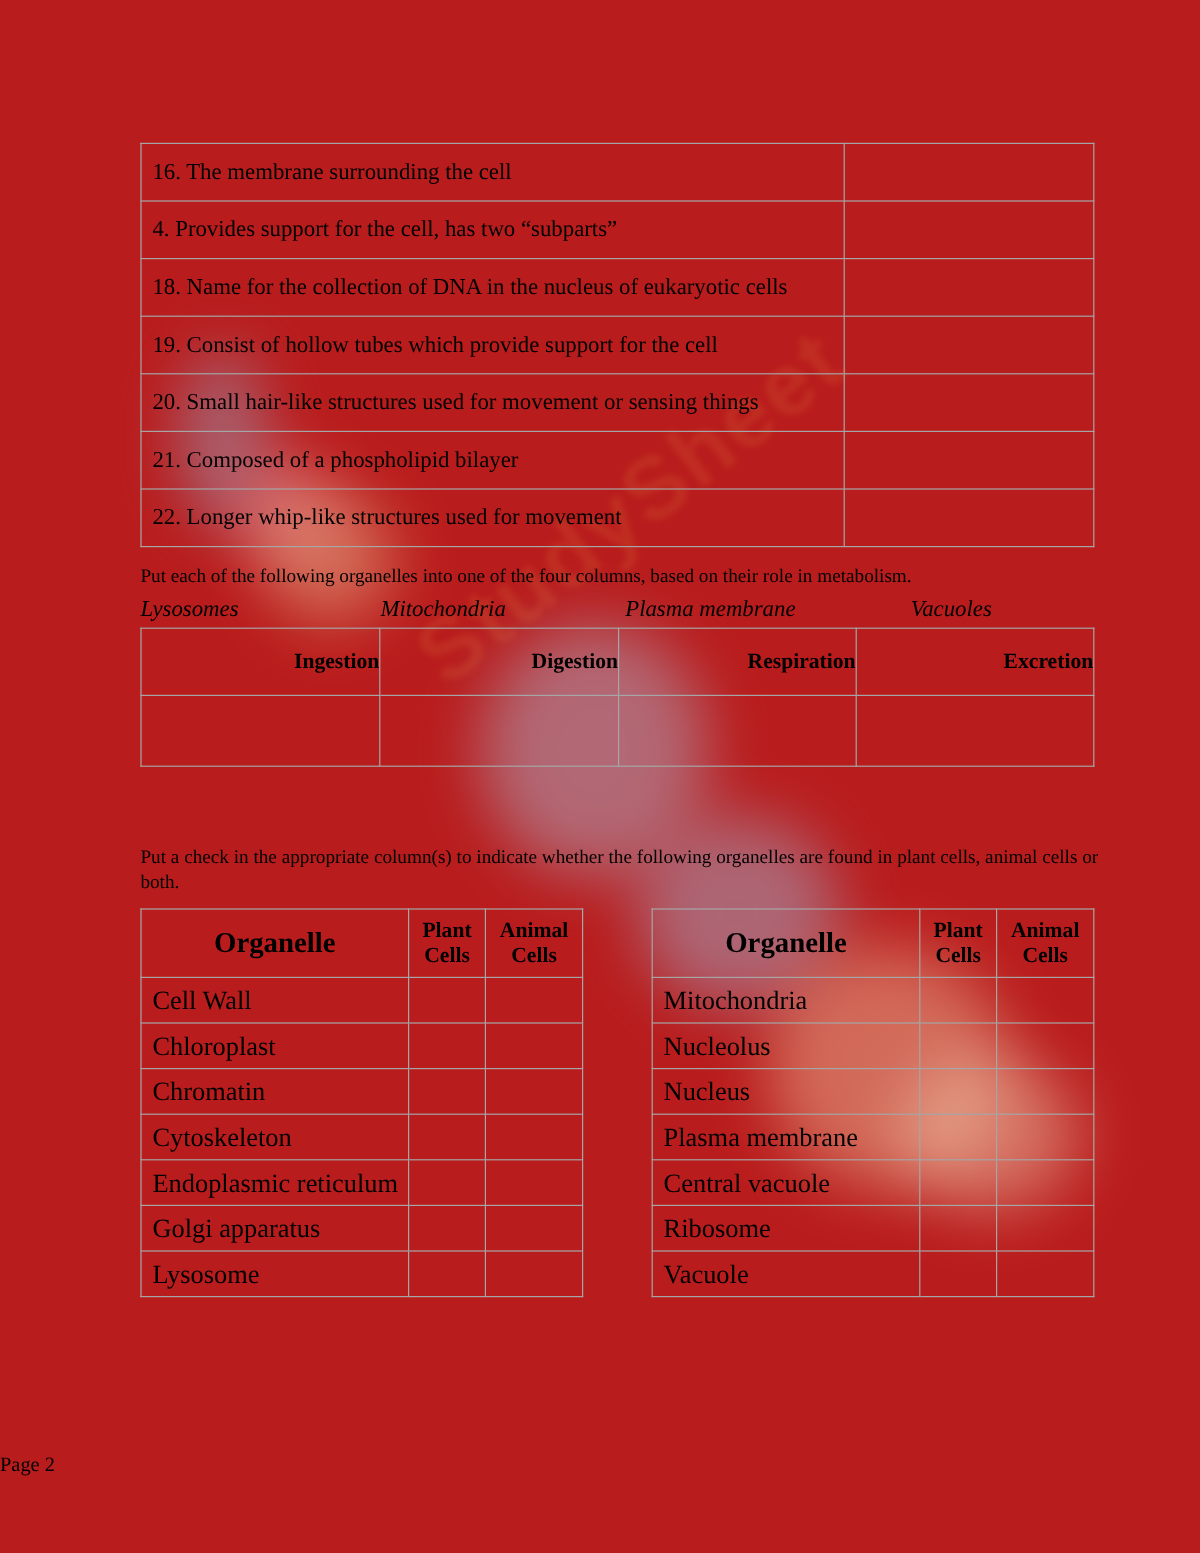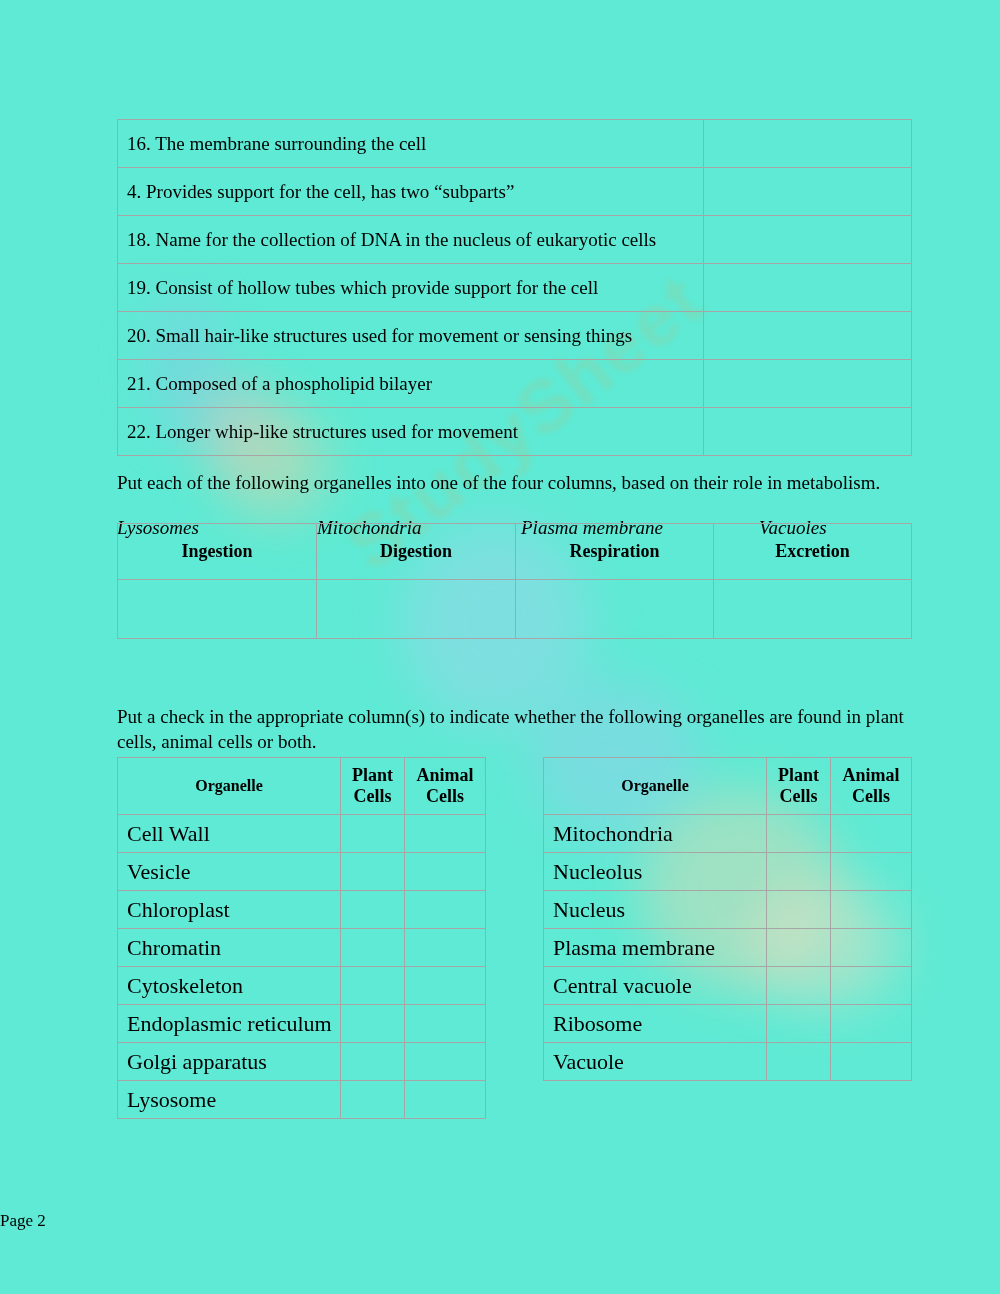--- a/index.html
+++ b/index.html
@@ -9,21 +9,21 @@
     background: #ffffff;
   }
   body {
     font-family: "Liberation Serif", "DejaVu Serif", serif;
     color: #000000;
   }
   #page {
     position: relative;
     width: 1000px;
     height: 1294px;
-    background: #5eead4;
+    background: #b91c1c;
     overflow: hidden;
   }
   
   #watermark {
     position: absolute;
     left: 0; top: 0;
     width: 1000px; height: 1294px;
     pointer-events: none;
     z-index: 0;
   }
@@ -86,32 +86,32 @@
   
   #table-metabolism {
     left: 117px;
     top: 523px;
     width: 794px;
   }
   #table-metabolism th {
     height: 55px;
     font-size: 18px;
     font-weight: bold;
-    text-align: center;
+    text-align: right;
   }
   #table-metabolism td.blank {
     height: 58px;
   }
 
   
   .organelle-table th.org-head {
     height: 56px;
     text-align: center;
     font-weight: bold;
-    font-size: 16px;
+    font-size: 24px;
   }
   .organelle-table th.cells-head {
     height: 56px;
     text-align: center;
     font-weight: bold;
     font-size: 18px;
     line-height: 1.15;
   }
   .organelle-table td.org-name {
     height: 37px;
@@ -127,21 +127,21 @@
     width: 368px;
   }
   #table-organelles-right {
     left: 543px;
     top: 757px;
     width: 368px;
   }
 
   
   .para {
-    font-size: 19px;
+    font-size: 16px;
     line-height: 1.32;
   }
   #instr-metabolism {
     left: 117px;
     top: 470px;
     width: 800px;
   }
   #instr-checks {
     left: 117px;
     top: 704px;
@@ -149,21 +149,20 @@
   }
   #organelle-word-bank {
     left: 117px;
     top: 497px;
     width: 800px;
     font-style: italic;
     font-size: 19px;
   }
   #organelle-word-bank .wb {
     display: inline-block;
-    margin-top: 20px;
   }
   #wb-0 { width: 200px; }
   #wb-1 { width: 204px; }
   #wb-2 { width: 238px; }
   #wb-3 { width: 150px; }
 
   #page-footer {
     left: 0;
     top: 1211px;
     width: 911px;
@@ -278,25 +277,20 @@
           </th>
         </tr>
       </thead>
       <tbody>
         <tr>
           <td class="org-name">Cell Wall</td>
           <td class="check"></td>
           <td class="check"></td>
         </tr>
         <tr>
-          <td class="org-name">Vesicle</td>
-          <td class="check"></td>
-          <td class="check"></td>
-        </tr>
-        <tr>
           <td class="org-name">Chloroplast</td>
           <td class="check"></td>
           <td class="check"></td>
         </tr>
         <tr>
           <td class="org-name">Chromatin</td>
           <td class="check"></td>
           <td class="check"></td>
         </tr>
         <tr>

